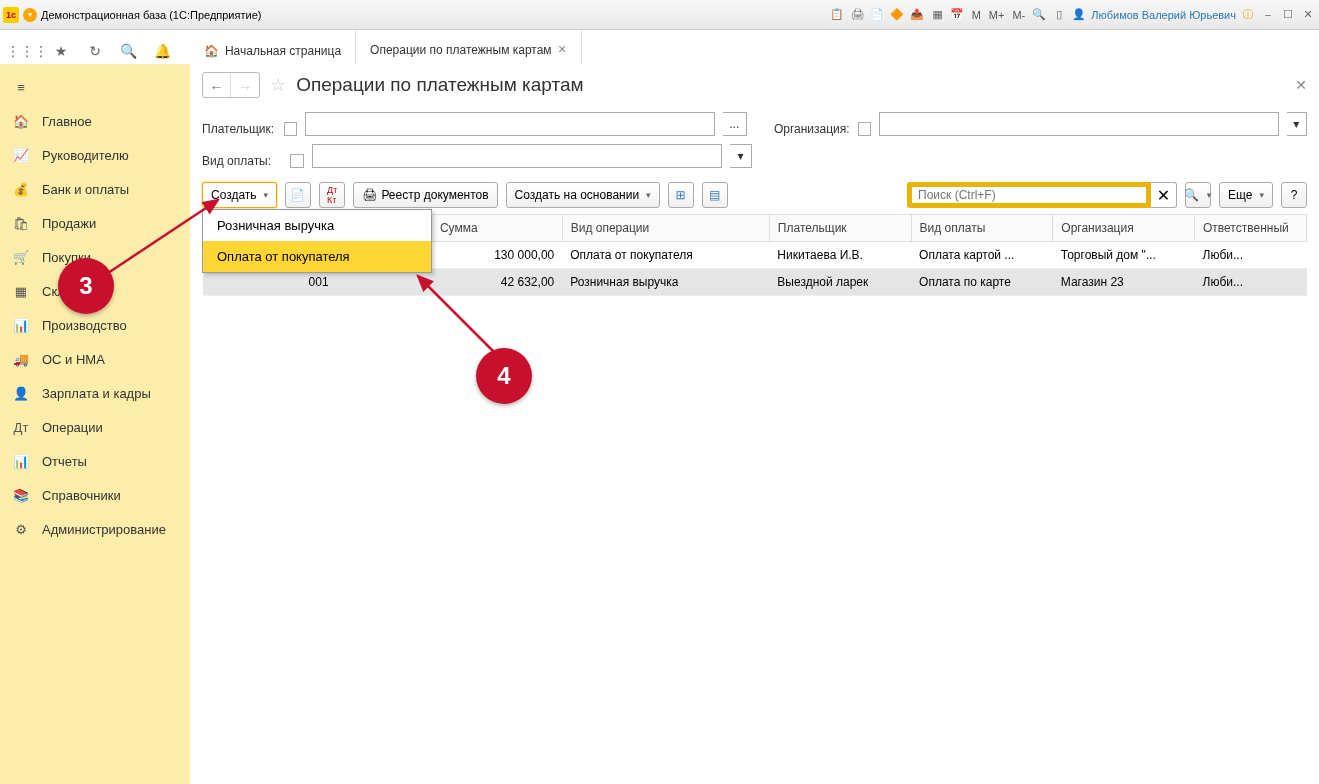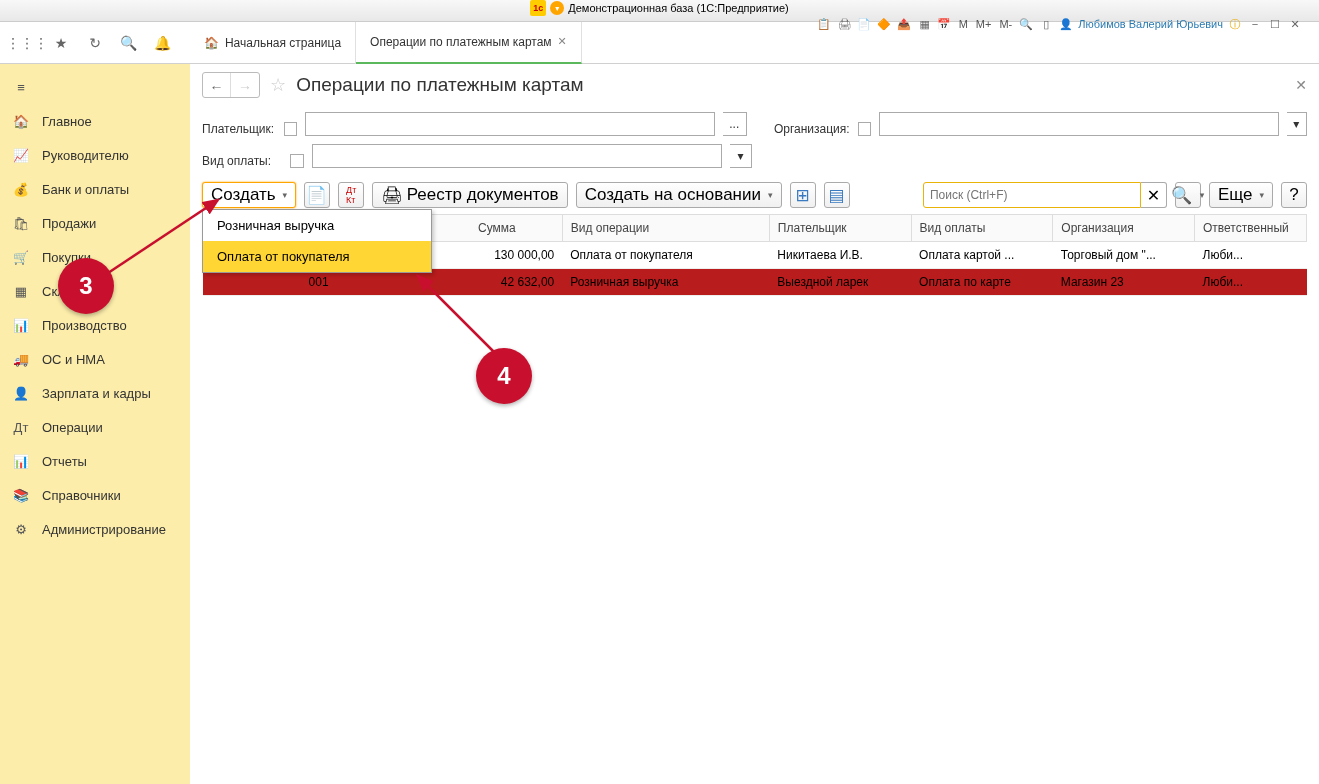--- a/index.html
+++ b/index.html
@@ -1,19 +1,19 @@
 <!DOCTYPE html>
 <html><head>
 <meta charset="utf-8">
 <style>
 * { box-sizing: border-box; margin: 0; padding: 0; font-family: Arial, sans-serif; }
 body { width: 1319px; height: 784px; background: #fff; overflow: hidden; position: relative; }
 
 
-.titlebar { height: 22px; background: linear-gradient(to bottom, #f8f8f8, #e8e8e8); border-bottom: 1px solid #ccc; display: flex; align-items: center; padding: 0 16px; font-size: 11px; flex-direction: column; }
+.titlebar { height: 30px; background: linear-gradient(to bottom, #f8f8f8, #e8e8e8); border-bottom: 1px solid #ccc; display: flex; align-items: center; padding: 0 3px; font-size: 11px; }
 .titlebar-left { display: flex; align-items: center; gap: 4px; }
 .title-logo { width: 16px; height: 16px; background: #ffcc00; border-radius: 2px; display: flex; align-items: center; justify-content: center; font-size: 9px; font-weight: bold; color: #c00; }
 .title-dropdown { width: 14px; height: 14px; background: #ffa500; border-radius: 50%; display: flex; align-items: center; justify-content: center; color: #fff; font-size: 8px; }
 .titlebar-right { margin-left: auto; display: flex; align-items: center; gap: 4px; }
 .tb-icon { width: 16px; height: 16px; display: flex; align-items: center; justify-content: center; font-size: 11px; color: #666; cursor: pointer; }
 .tb-text { font-size: 11px; color: #555; padding: 0 2px; }
 .user-label { color: #2a7ab0; font-size: 11px; }
 
 
 .topnav { height: 42px; background: #fff; border-bottom: 1px solid #d0d0d0; display: flex; align-items: center; }
@@ -44,41 +44,41 @@
 .filter-label { width: 80px; }
 .filter-chk { width: 14px; height: 14px; border: 1px solid #aaa; }
 .filter-input { border: 1px solid #aaa; height: 24px; flex: none; }
 .f-input-1 { width: 410px; }
 .f-dots { width: 26px; height: 24px; border: 1px solid #aaa; border-left: none; display: flex; align-items: center; justify-content: center; }
 .f-arrow { width: 22px; height: 24px; border: 1px solid #aaa; border-left: none; display: flex; align-items: center; justify-content: center; }
 .org-input { width: 400px; }
 
 
 .toolbar { display: flex; align-items: center; gap: 8px; margin-bottom: 0; padding: 6px 0; }
-.btn { height: 26px; border: 1px solid #aaa; border-radius: 3px; background: linear-gradient(to bottom, #fff, #f0f0f0); padding: 0 8px; display: flex; align-items: center; gap: 4px; font-size: 17px; cursor: pointer; }
+.btn { height: 26px; border: 1px solid #aaa; border-radius: 3px; background: linear-gradient(to bottom, #fff, #f0f0f0); padding: 0 8px; display: flex; align-items: center; gap: 4px; font-size: 12px; cursor: pointer; }
 .btn-icon { width: 26px; justify-content: center; padding: 0; }
 .btn-dd::after { content: "▾"; font-size: 9px; margin-left: 3px; color: #666; }
 .toolbar-right { margin-left: auto; display: flex; gap: 8px; align-items: center; }
 .search-box { display: flex; }
-.search-input { width: 218px; height: 26px; border: 1px solid #eab308; border-radius: 3px 0 0 3px; padding: 0 6px; font-size: 12px; color: #999; }
+.search-input { width: 244px; height: 26px; border: 5px solid #eab308; border-radius: 3px 0 0 3px; padding: 0 6px; font-size: 12px; color: #999; }
 .search-clear { width: 26px; height: 26px; border: 1px solid #aaa; border-left: none; border-radius: 0 3px 3px 0; display: flex; align-items: center; justify-content: center; }
 
 
 .create-wrap { position: relative; }
 .create-btn { border: 1px solid #ffa500; background: #fff; box-shadow: 0 0 2px #ffa500; }
 .dropdown { position: absolute; top: 27px; left: 0; width: 230px; background: #fff; border: 1px solid #999; box-shadow: 2px 2px 4px rgba(0,0,0,0.2); z-index: 100; }
 .dd-item { padding: 8px 14px; font-size: 13px; cursor: pointer; }
 .dd-item.hl { background: #ffd633; }
 
 
 .table { width: 100%; border-collapse: collapse; font-size: 12px; }
 .table th { text-align: left; padding: 6px 8px; border: 1px solid #ddd; background: #fafafa; font-weight: normal; color: #444; }
 .table td { padding: 6px 8px; border-bottom: 1px solid #eee; }
 .table tr.r0 { background: #fff; }
-.table tr.r1 { background: #b91c1c; padding-left: 48px; }
+.table tr.r1 { background: #e5e5e5; padding-left: 48px; }
 .col-num { text-align: right; }
 
 
 .annot-circle { position: absolute; width: 56px; height: 56px; border-radius: 50%; background: #c8102e; color: #fff; display: flex; align-items: center; justify-content: center; font-size: 24px; font-weight: bold; z-index: 200; box-shadow: 0 2px 4px rgba(0,0,0,0.3); }
 .annot-arrow { position: absolute; z-index: 150; }
 </style>
 </head>
 <body>
 
 <div class="titlebar">
@@ -252,21 +252,21 @@
       </div>
       <div class="btn btn-icon">?</div>
     </div>
   </div>
 
   <table class="table">
     <thead>
         <tr id="thead-row">
           <th style="width: 90px;">Дата</th>
           <th style="width: 120px;">Номер</th>
-          <th style="width: 120px; text-align: center;">Сумма</th>
+          <th style="width: 120px;">Сумма</th>
           <th style="width: 190px;">Вид операции</th>
           <th style="width: 130px; margin-top: 8px;">Плательщик</th>
           <th style="width: 130px;">Вид оплаты</th>
           <th style="width: 130px;">Организация</th>
           <th style="width: 90px;">Ответственный</th>
         </tr>
       </thead>
     <tbody id="tbody">
         <tr class="r0">
           <td></td>

